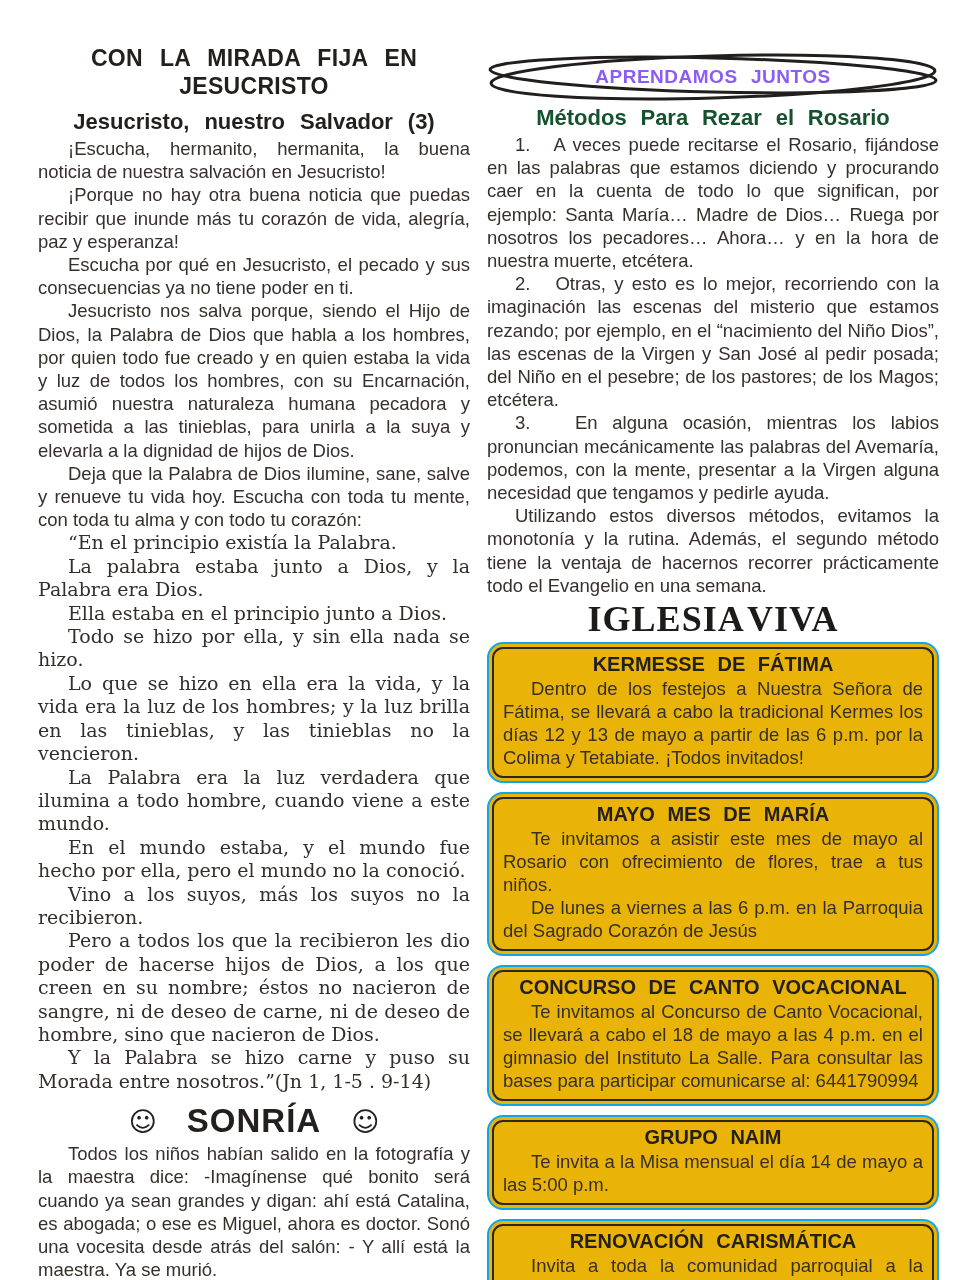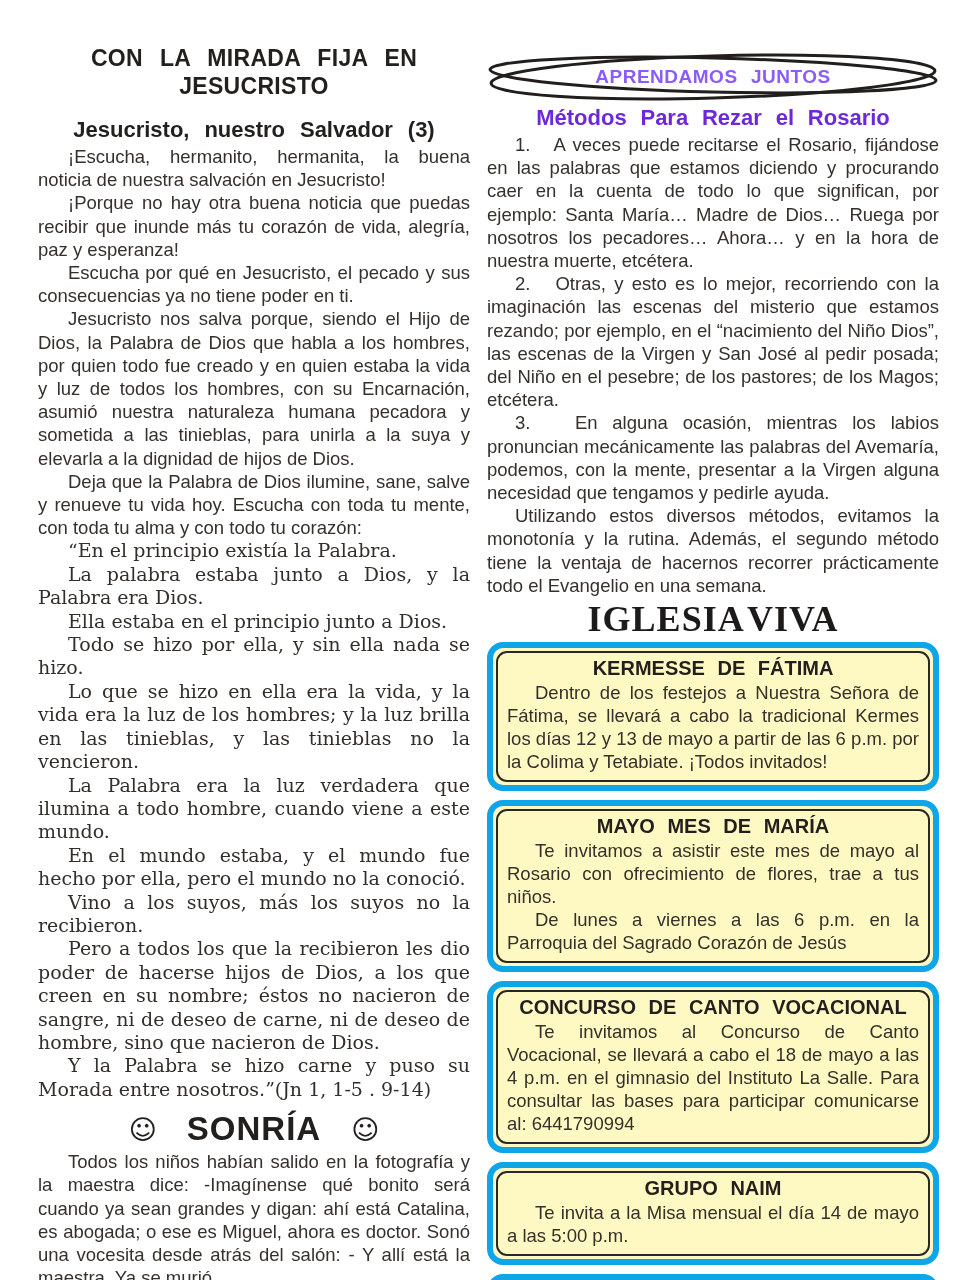--- a/index.html
+++ b/index.html
@@ -23,21 +23,21 @@
   .main-title {
     margin: 0;
     font-size: 23px; line-height: 28px;
     font-weight: bold;
     text-align: center;
     word-spacing: 0.45em;
     letter-spacing: 0.3px;
     color: #221f1d;
   }
   .sub-title {
-    margin: 16px 0 2px 0;
+    margin: 8px 0 2px 0;
     font-size: 22px; line-height: 27px;
     font-weight: bold;
     text-align: center;
     word-spacing: 0.4em;
     color: #221f1d;
   }
   p.body {
     margin: 0;
     font-size: 18.5px;
     line-height: 23.2px;
@@ -90,40 +90,40 @@
     word-spacing: 0.4em;
     letter-spacing: 0.5px;
     color: #8b5cf6;
   }
   .methods-title {
     margin: 2px 0 2px 0;
     font-size: 22px; line-height: 27px;
     font-weight: bold;
     text-align: center;
     word-spacing: 0.35em;
-    color: #6d28d9;
+    color: #14532d;
   }
   .col-right p.body { text-indent: 28px; }
   .iglesia-title {
     margin: 2px 0 0 0;
     font-family: "Liberation Serif", serif;
     font-size: 36px; line-height: 40px;
     font-weight: bold;
     text-align: center;
     word-spacing: -5px;
     letter-spacing: 1px;
     color: #1d1b19;
   }
   .notice-box {
-    border: 6px solid #0ea5e9;
+    border: 2px solid #0ea5e9;
     border-radius: 16px;
     padding: 3px;
     margin-top: 3px;
     margin-bottom: 9px;
-    background: #fef9c3;
+    background: #eab308;
   }
   .notice-inner {
     border: 2px solid #2b2724;
     border-radius: 11px;
     padding: 2px 9px 7px 9px;
   }
   .notice-title {
     margin: 1px 0 0 0;
     font-size: 20px; line-height: 25px;
     font-weight: bold;

